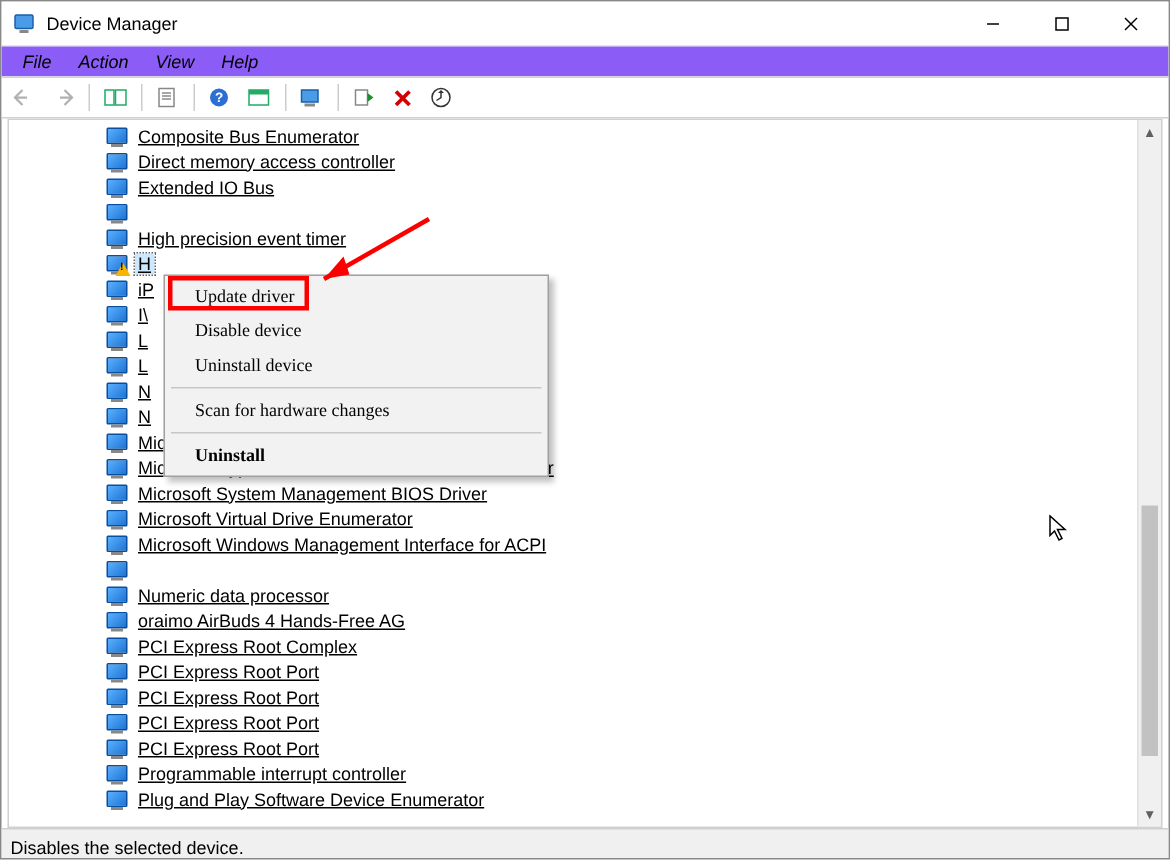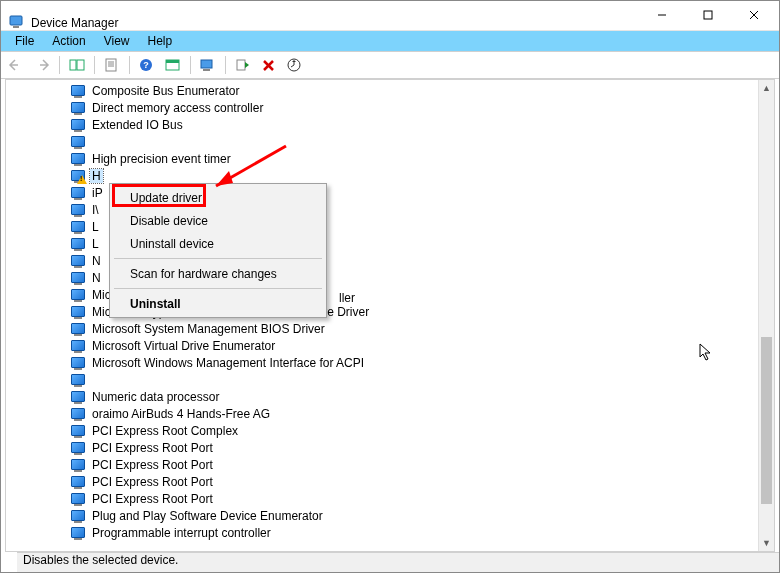--- a/index.html
+++ b/index.html
@@ -11,21 +11,21 @@
     color: #000;
     width: 780px;
     height: 573px;
     overflow: hidden;
     position: relative;
     border: 1px solid #888;
   }
   .titlebar {
     height: 30px;
     display: flex;
-    align-items: flex-end;
+    align-items: center;
     padding: 0 2px 0 8px;
     background: #fff;
     border-bottom: 1px solid #e5e5e5;
   }
   .titlebar .app-icon {
     width: 16px; height: 16px;
     margin-right: 6px;
     display: inline-flex; align-items: center; justify-content: center;
   }
   .titlebar .title { flex: 0 0 auto; font-size: 12px; }
@@ -35,21 +35,22 @@
     display: inline-flex; align-items: center; justify-content: center;
     font-size: 14px;
     cursor: default;
   }
   .menubar {
     height: 20px;
     display: flex;
     align-items: center;
     padding: 0 6px;
     gap: 2px;
-    background: #7dd3fc;
+    background: #8b5cf6;
+    font-style: italic;
   }
   .menubar .menu-item {
     padding: 1px 8px;
     cursor: default;
   }
   .toolbar {
     height: 28px;
     display: flex;
     align-items: center;
     padding: 2px 4px;
@@ -76,20 +77,21 @@
     border: 1px solid #d0d0d0;
     margin: 0 4px 0 4px;
     overflow: hidden;
     background: #fff;
   }
   .tree-scroll {
     position: absolute;
     left: 0; right: 16px; top: 0; bottom: 0;
     overflow: hidden;
     padding: 2px 0 2px 4px;
+    text-decoration: underline;
   }
   .tree-item {
     display: flex;
     align-items: center;
     height: 17px;
     padding-left: 60px;
     white-space: nowrap;
     position: relative;
   }
   .tree-item .dev-icon {
@@ -161,36 +163,36 @@
     position: absolute;
     left: 2px; right: 2px;
     top: 55%;
     height: 38%;
     background: #c2c2c2;
     border-radius: 0;
   }
   .statusbar {
     height: 20px;
     display: flex;
-    align-items: flex-start;
+    align-items: flex-end;
     padding: 0 6px;
     border-top: 1px solid #d0d0d0;
     font-size: 12px;
     background: #f0f0f0;
-    margin-left: 16px;
   }
   .context-menu {
     position: absolute;
     left: 108px; top: 182px;
-    width: 218px;
+    width: 257px;
     background: #f2f2f2;
     border: 1px solid #a0a0a0;
     box-shadow: 3px 3px 4px rgba(0,0,0,.25);
     padding: 2px;
     z-index: 50;
+    font-family: Liberation Serif, serif;
   }
   .context-item {
     height: 23px;
     display: flex;
     align-items: center;
     padding-left: 18px;
     cursor: default;
   }
   .context-item.bold { font-weight: bold; }
   .context-sep {
@@ -418,25 +420,25 @@
       <div class="tree-item">
         <span class="dev-icon"></span>
         <span class="label-wrap">PCI Express Root Port</span>
       </div>
       <div class="tree-item">
         <span class="dev-icon"></span>
         <span class="label-wrap">PCI Express Root Port</span>
       </div>
       <div class="tree-item">
         <span class="dev-icon"></span>
+        <span class="label-wrap">Programmable interrupt controller</span>
+      </div>
+      <div class="tree-item">
+        <span class="dev-icon"></span>
         <span class="label-wrap">Plug and Play Software Device Enumerator</span>
-      </div>
-      <div class="tree-item">
-        <span class="dev-icon"></span>
-        <span class="label-wrap">Programmable interrupt controller</span>
       </div>
     </div>
   <div class="scrollbar-v">
     <div class="scroll-arrow">▲</div>
     <div class="scroll-track">
       <div class="scroll-thumb"></div>
     </div>
     <div class="scroll-arrow" style="position:absolute;bottom:0;left:0;right:0;">▼</div>
   </div>
 </div>

